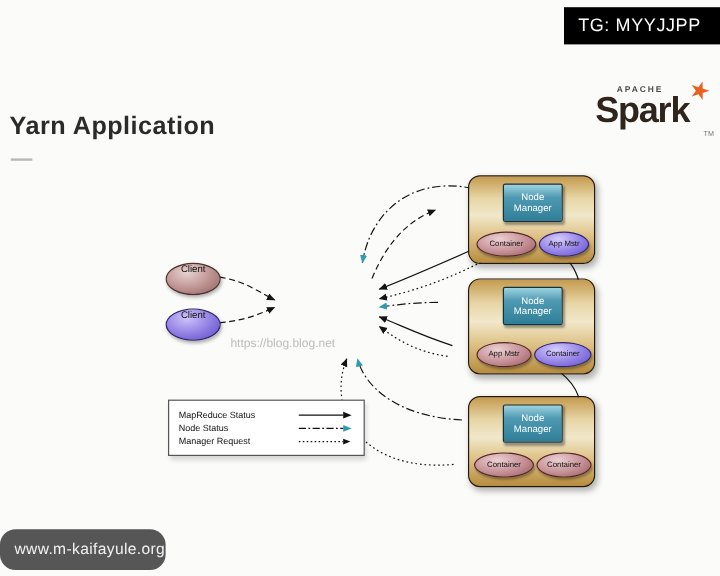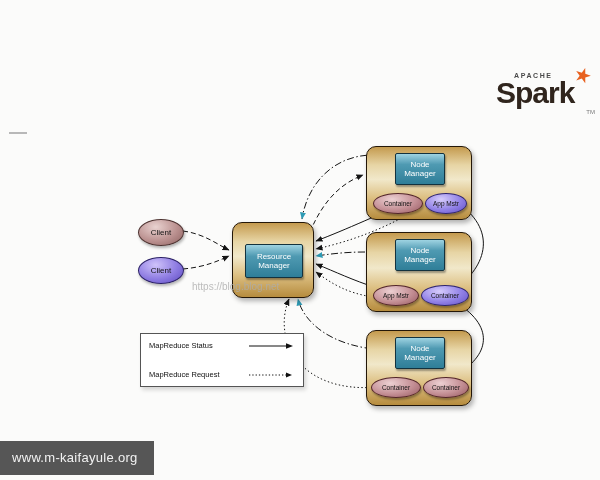--- a/index.html
+++ b/index.html
@@ -21,21 +21,21 @@
                  color:#4a4a4a;font-weight:700;}
   .spark .word{position:absolute;top:6px;left:0;font-size:30px;font-weight:700;color:#30251d;
                letter-spacing:-1px;}
   .spark .star{position:absolute;top:-7px;right:0;color:#e8611f;font-size:20px;
                transform:rotate(18deg);}
   .spark .tm{position:absolute;bottom:3px;right:-3px;font-size:6px;color:#777;}
 
   
   .box{position:absolute;border:1px solid #241708;border-radius:10px;
        background:linear-gradient(180deg,#c49a4e 0%,#e7d5a5 25%,#f1e8ca 45%,#ddc083 70%,#b68c3e 100%);
-       box-shadow:2px 3px 5px rgba(0,0,0,.30);}
+       box-shadow:2px 3px 5px rgba(0,0,0,.30);margin-left:24px;}
   .rm{left:232px;top:222px;width:80px;height:74px;}
   .n1{left:366px;top:146px;width:104px;height:72px;}
   .n2{left:366px;top:232px;width:104px;height:78px;}
   .n3{left:366px;top:330px;width:104px;height:74px;}
 
   
   .teal{position:absolute;background:linear-gradient(180deg,#9ed3e2 0%,#4f9ab2 35%,#2f7e98 100%);
         border:1px solid #13323e;color:#fff;font-size:8px;line-height:1.15;display:flex;
         align-items:center;justify-content:center;text-align:center;border-radius:2px;
         box-shadow:1px 2px 2px rgba(0,0,0,.35);padding:1px;}
@@ -51,48 +51,48 @@
         border:1px solid #2e2470;}
   .n1 .e-l{left:6px;top:46px;width:48px;height:19px;}
   .n1 .e-r{left:58px;top:46px;width:40px;height:19px;}
   .n2 .e-l{left:6px;top:52px;width:44px;height:19px;}
   .n2 .e-r{left:54px;top:52px;width:46px;height:19px;}
   .n3 .e-l{left:4px;top:46px;width:48px;height:19px;}
   .n3 .e-r{left:56px;top:46px;width:44px;height:19px;}
 
   
   .client{position:absolute;width:44px;height:25px;border-radius:50%;display:flex;
-          align-items:center;justify-content:center;font-size:8px;color:#111;
+          align-items:flex-start;justify-content:center;font-size:8px;color:#111;
           box-shadow:1px 2px 3px rgba(0,0,0,.30);}
   .c1{left:138px;top:219px;background:radial-gradient(ellipse at 38% 28%,#e9d2d0 0%,#bb9190 55%,#8d615f 100%);
       border:1px solid #4e3331;}
   .c2{left:138px;top:257px;background:radial-gradient(ellipse at 38% 28%,#cfc3fa 0%,#8e7ce2 55%,#5c49c0 100%);
       border:1px solid #2b2166;}
 
   
   .legend{position:absolute;left:140px;top:333px;width:146px;background:#fff;border:1px solid #555;
-          padding:6px 8px;display:flex;flex-direction:column;gap:18px;
+          padding:6px 8px;display:flex;flex-direction:column;gap:0;
           box-shadow:2px 3px 4px rgba(0,0,0,.15);}
   .lrow{display:flex;align-items:center;justify-content:space-between;height:11px;}
   .llabel{font-size:7.5px;color:#111;white-space:nowrap;}
   .lsvg{width:48px;height:8px;flex:none;}
 
   
   .arrows{position:absolute;left:0;top:0;width:600px;height:480px;pointer-events:none;}
   .ln{fill:none;stroke:#141414;stroke-width:1;}
   .dashed{stroke-dasharray:5,3;}
   .dashdot{stroke-dasharray:7,2.5,1.5,2.5;}
   .dotted{stroke-dasharray:1.4,2.4;}
 
   
   .wm{position:absolute;left:192px;top:281px;font-size:10px;color:rgba(172,172,172,.8);}
 
   
   .site{position:absolute;left:0;top:441px;background:rgba(72,72,72,.92);color:#f2f2f2;
-        font-size:13px;padding:9px 16px 10px 12px;letter-spacing:.3px;}
+        font-size:13px;padding:9px 0 10px 12px;letter-spacing:.3px;border-radius:13px;}
 </style>
 </head>
 <body>
 
 <div class="stage">
 
   <svg class="arrows" viewBox="0 0 600 480" xmlns="http://www.w3.org/2000/svg">
     <defs>
       <marker id="ab" markerWidth="9" markerHeight="8" refX="6.5" refY="3" orient="auto" markerUnits="userSpaceOnUse">
         <path d="M0,0 L7,3 L0,6 Z" fill="#141414"></path>
@@ -123,40 +123,39 @@
     <path class="ln dotted" d="M378 387 C300 394 272 340 289 299" marker-end="url(#ab)"></path>
 
     <path class="ln" d="M424 181 C436 190 406 186 399 191" marker-end="url(#as)"></path>
     <path class="ln" d="M433 181 C448 188 445 188 444 191" marker-end="url(#as)"></path>
     <path class="ln" d="M408 267 C420 276 396 278 393 282" marker-end="url(#as)"></path>
     <path class="ln" d="M419 267 C436 276 440 278 441 282" marker-end="url(#as)"></path>
     <path class="ln" d="M407 365 C418 372 396 370 394 374" marker-end="url(#as)"></path>
     <path class="ln" d="M417 365 C434 372 440 370 441 374" marker-end="url(#as)"></path>
   </svg>
 
-
+  <div class="tag">TG: MYYJJPP</div>
+
+  <h1 class="title">Yarn Application</h1>
   <div class="title-dash"></div>
 
   <div class="spark">
     <span class="apache">APACHE</span>
     <span class="word">Spark</span>
     <span class="star">★</span>
     <span class="tm">TM</span>
   </div>
 
   <div class="client c1">
     <span>Client</span>
   </div>
   <div class="client c2">
     <span>Client</span>
   </div>
 
-  <div class="box rm">
-    <div class="teal">Resource Manager</div>
-  </div>
 
   <div class="box n1">
     <div class="teal nm">Node Manager</div>
     <div class="ell pink e-l">Container</div>
     <div class="ell purple e-r">App Mstr</div>
   </div>
 
   <div class="box n2">
     <div class="teal nm">Node Manager</div>
     <div class="ell pink e-l">App Mstr</div>
@@ -171,21 +170,28 @@
 
   <div class="legend">
     <div class="lrow">
       <span class="llabel">MapReduce Status</span>
       <svg class="lsvg" viewBox="0 0 48 8">
         <line x1="2" y1="4" x2="39" y2="4" stroke="#111" stroke-width="1"></line>
         <polygon points="39,1.2 46,4 39,6.8" fill="#111"></polygon>
       </svg>
     </div>
     <div class="lrow">
-      <span class="llabel">MapReduce Request</span>
+      <span class="llabel">Node Status</span>
+      <svg class="lsvg" viewBox="0 0 48 8">
+        <line x1="2" y1="4" x2="39" y2="4" stroke="#111" stroke-width="1" stroke-dasharray="6,2,1.5,2"></line>
+        <polygon points="39,1.2 46,4 39,6.8" fill="#2e9bb5"></polygon>
+      </svg>
+    </div>
+    <div class="lrow">
+      <span class="llabel">Manager Request</span>
       <svg class="lsvg" viewBox="0 0 48 8">
         <line x1="2" y1="4" x2="39" y2="4" stroke="#111" stroke-width="1" stroke-dasharray="1.3,2"></line>
         <polygon points="39,1.6 45,4 39,6.4" fill="#111"></polygon>
       </svg>
     </div>
   </div>
 
   <div class="wm">https://blog.blog.net</div>
 
   <div class="site">www.m-kaifayule.org</div>

